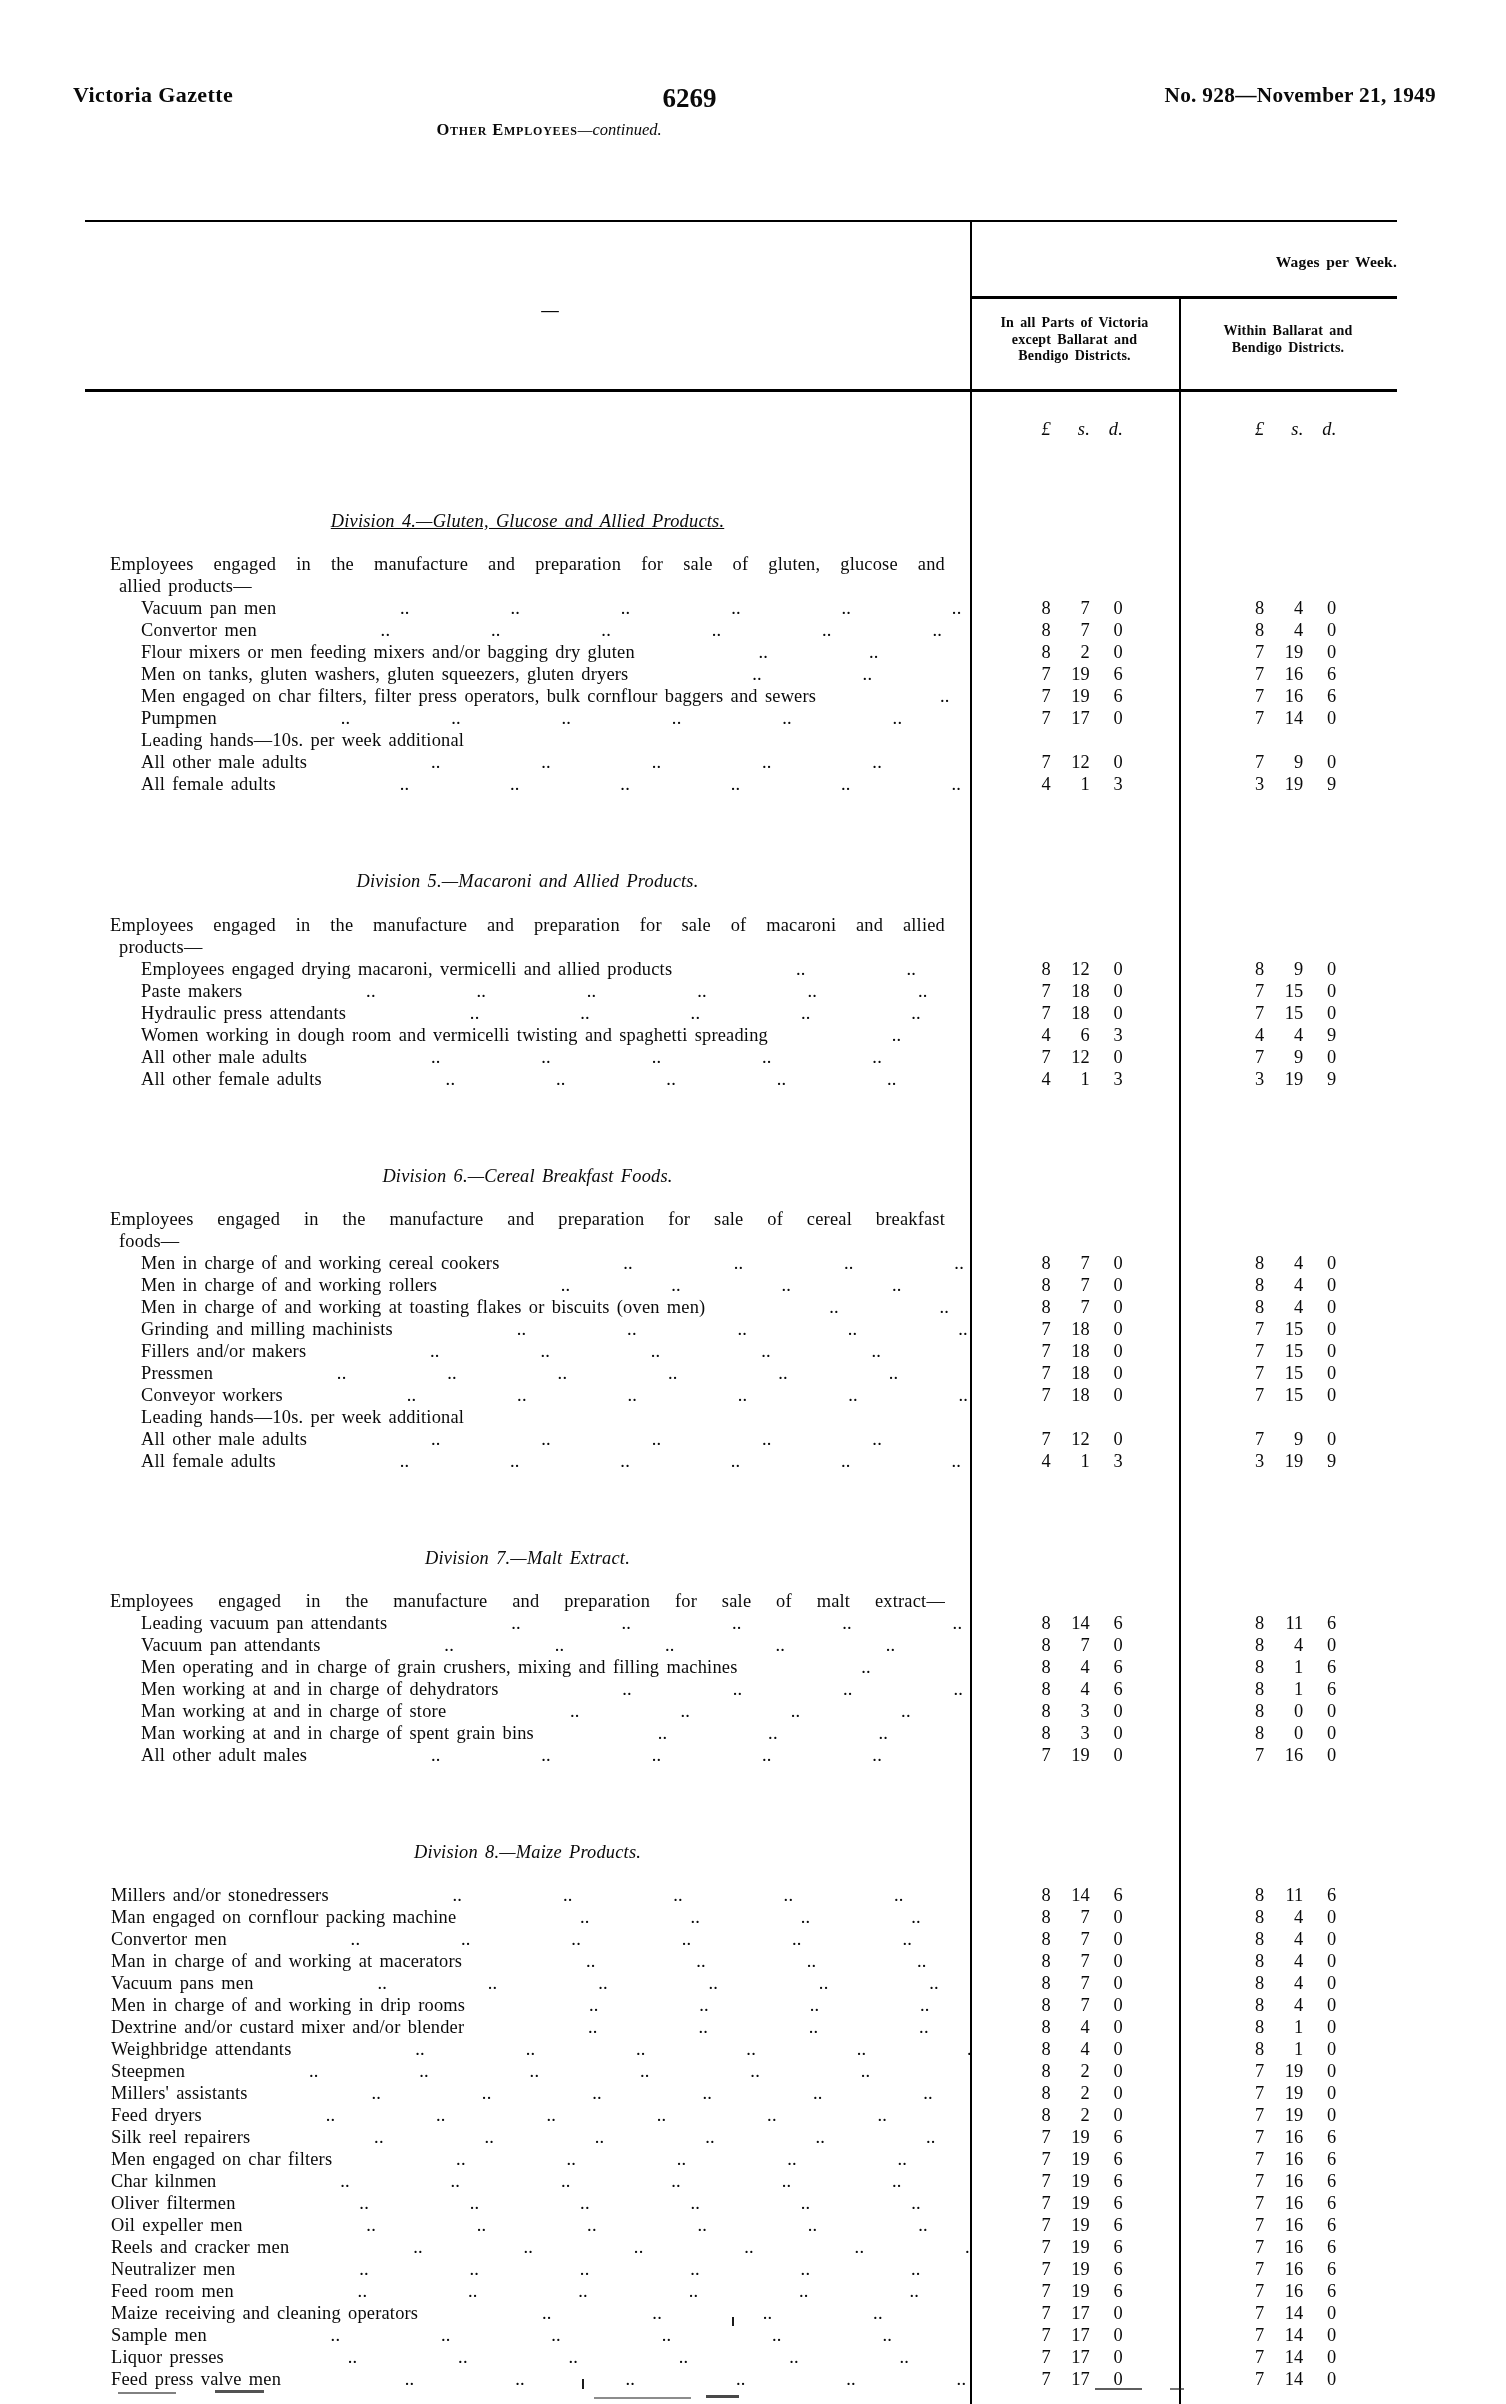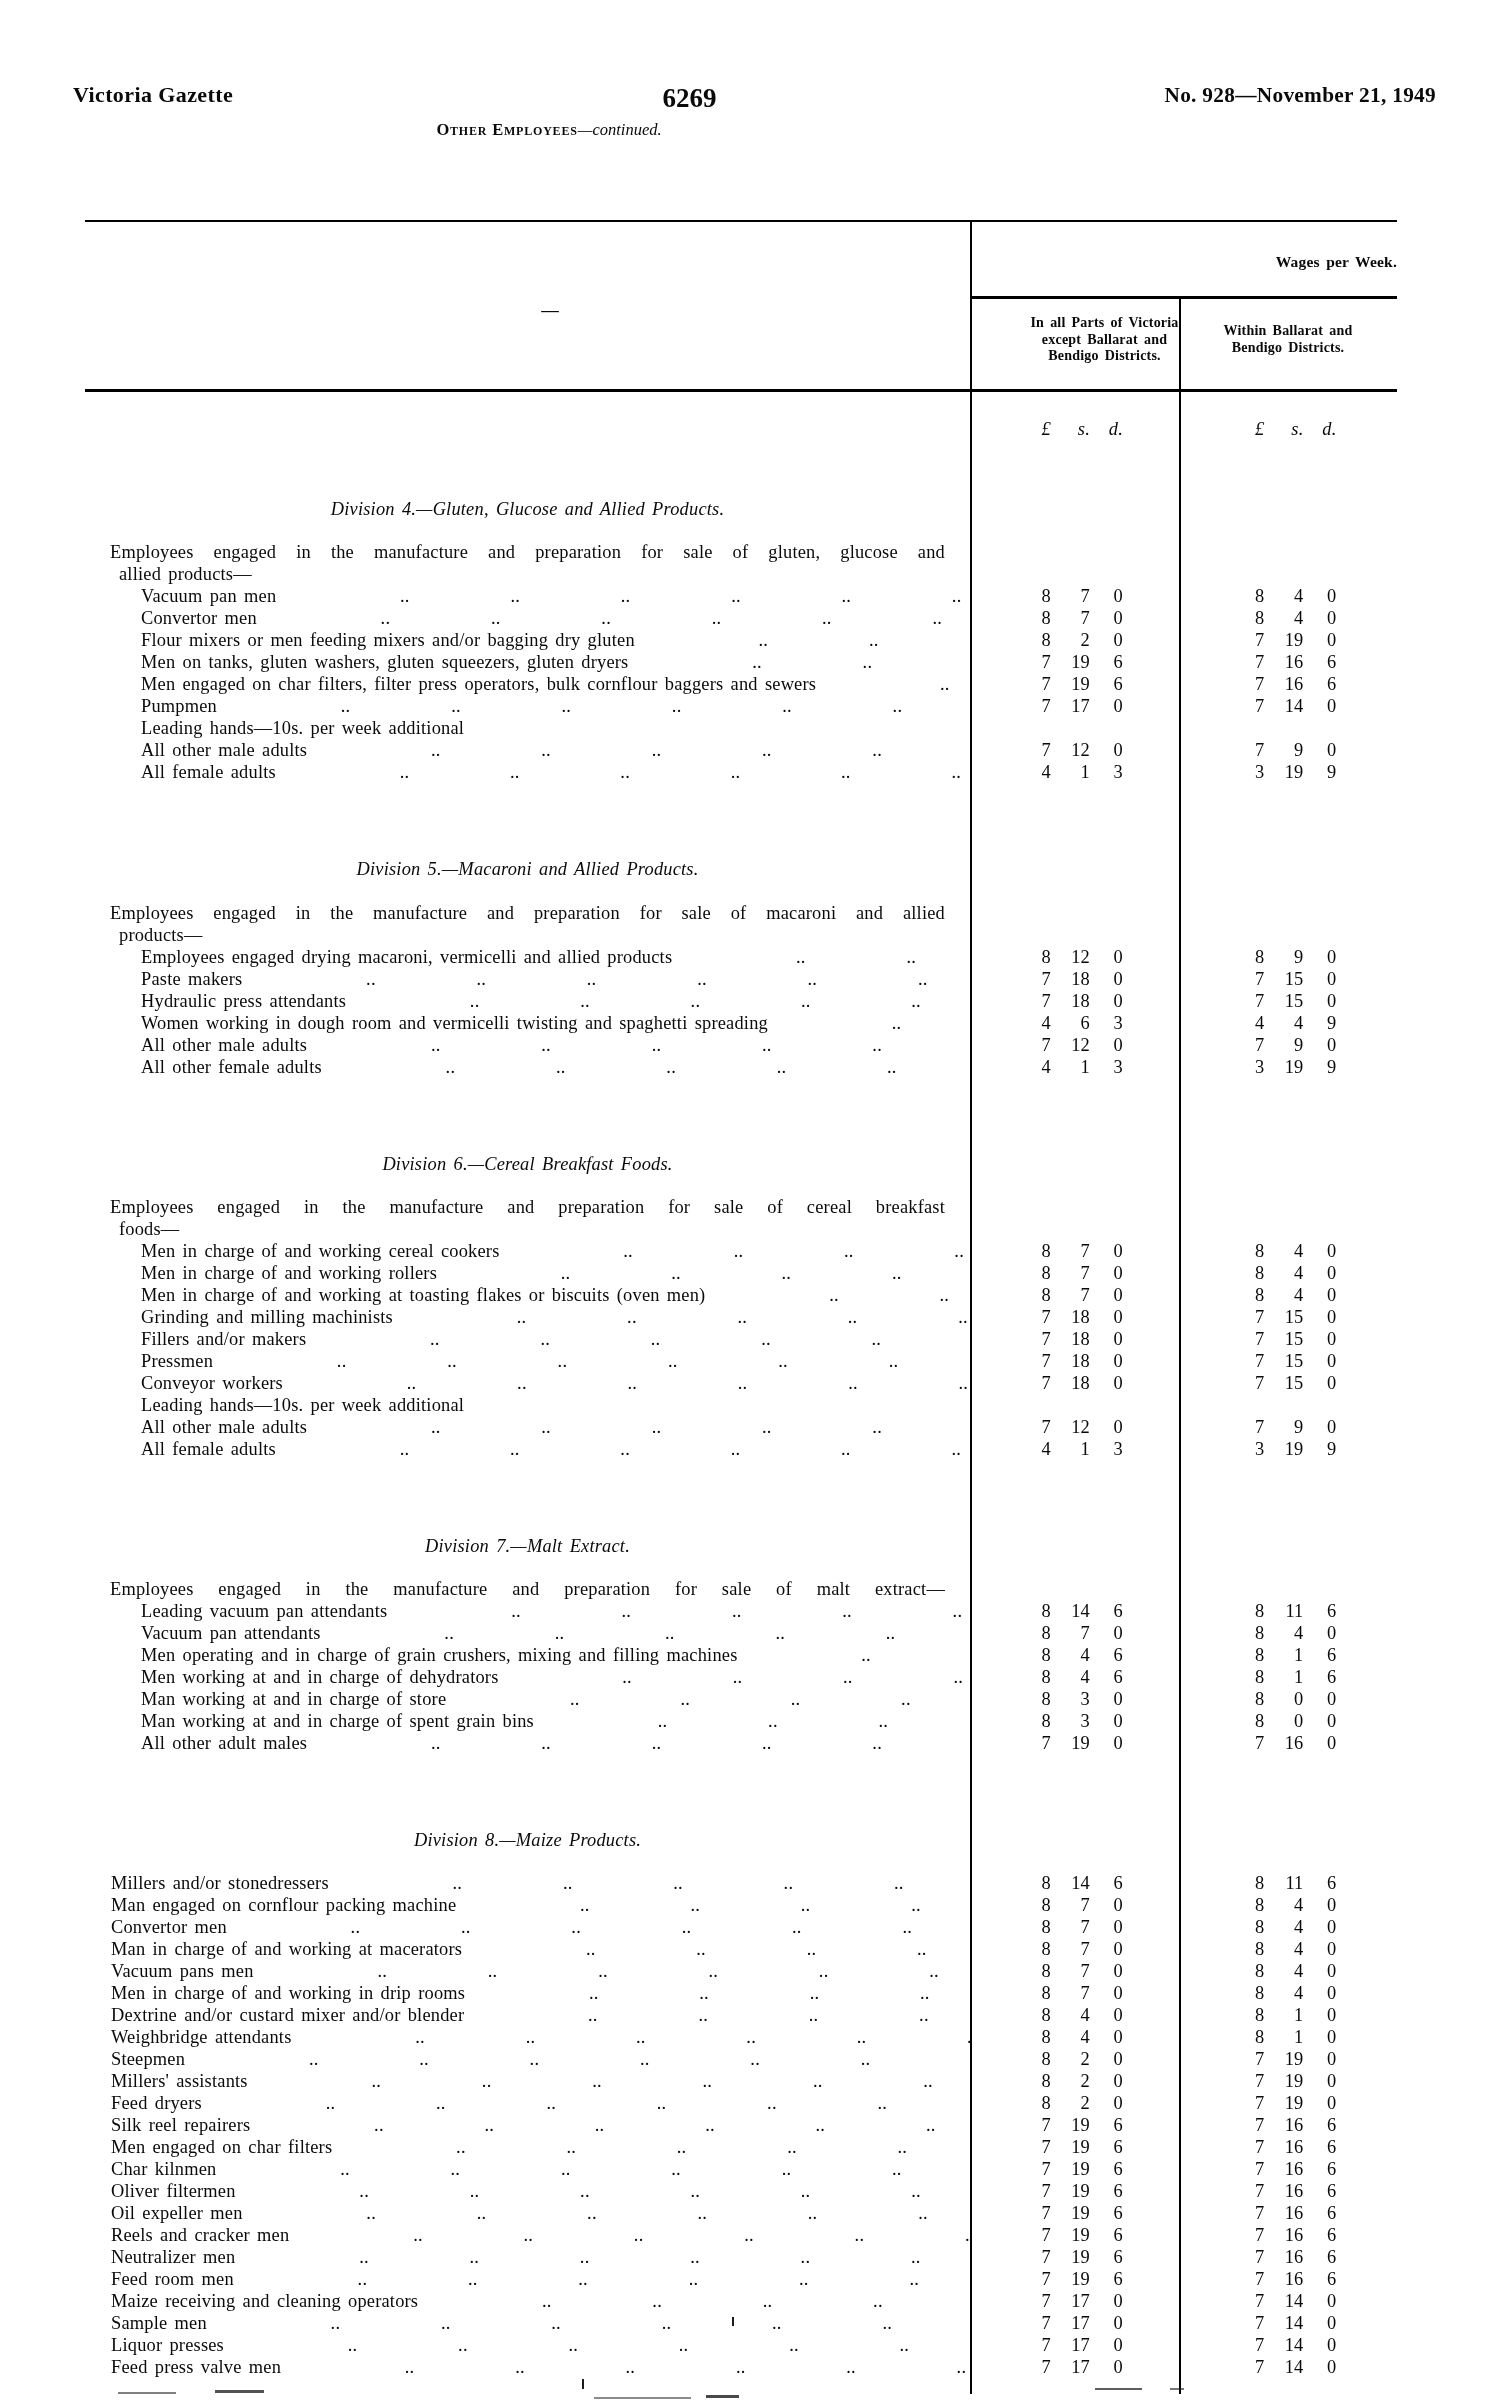--- a/index.html
+++ b/index.html
@@ -24,31 +24,31 @@
     letter-spacing:0.2px;word-spacing:2.4px;
   }
   .vline{position:absolute;width:1.9px;background:#000;}
   #vline1{left:885px;top:0;bottom:0;}
   #vline2{left:1094px;top:74px;bottom:0;}
   .thead{position:relative;height:170px;border-bottom:3.9px solid #000;box-sizing:border-box;}
   .wages-header{position:absolute;left:885px;width:427px;top:31px;text-align:right;font-size:15.5px;font-weight:bold;}
   .midrule{position:absolute;left:885px;width:427px;top:74px;height:2.9px;background:#000;}
   .dash-cell{position:absolute;left:0;top:78px;width:885px;text-align:center;padding-left:45px;box-sizing:border-box;font-size:17.5px;font-weight:bold;}
   .colh{position:absolute;font-size:14px;font-weight:bold;text-align:center;white-space:pre-line;line-height:16.5px;}
-  .colh1{left:885px;width:209px;top:93px;margin-left:30px;}
+  .colh1{left:885px;width:209px;top:93px;}
   .colh2{left:1094px;width:218px;top:101px;}
   
   .currency-row{display:flex;padding-top:27px;height:33px;font-size:17.5px;font-style:italic;}
   .spacer{width:885px;flex:0 0 auto;}
   .cellv{width:209px;flex:0 0 auto;display:flex;justify-content:center;font-size:18.4px;}
   .cellv.c2{width:218px;}
   .m{display:inline-block;text-align:right;white-space:nowrap;}
   .m1{width:25px;} .m2{width:39px;} .m3{width:33px;}
   .div-heading{width:885px;text-align:center;font-style:italic;font-size:18.4px;margin:76px 0 21.3px 0;}
-  .div-heading.first{margin-top:47px;}
+  .div-heading.first{margin-top:59px;text-decoration:underline;}
   .intro-line{font-size:18.4px;line-height:22px;padding-left:25px;width:860px;box-sizing:border-box;text-align:justify;text-align-last:justify;}
   .intro-line.intro-wrap{padding-left:34px;text-align:left;text-align-last:left;}
   .row{display:flex;line-height:22px;font-size:18.4px;}
   .desc{width:885px;flex:0 0 auto;display:flex;overflow:hidden;padding-left:56px;box-sizing:border-box;gap:23px;}
   .row.flush .desc{padding-left:26px;}
   .lab{white-space:nowrap;flex:0 0 auto;}
   .dots{flex:1 1 auto;overflow:hidden;white-space:nowrap;padding-right:7.8px;}
   
   .artifact{position:absolute;background:#1a1a1a;}
 </style>

